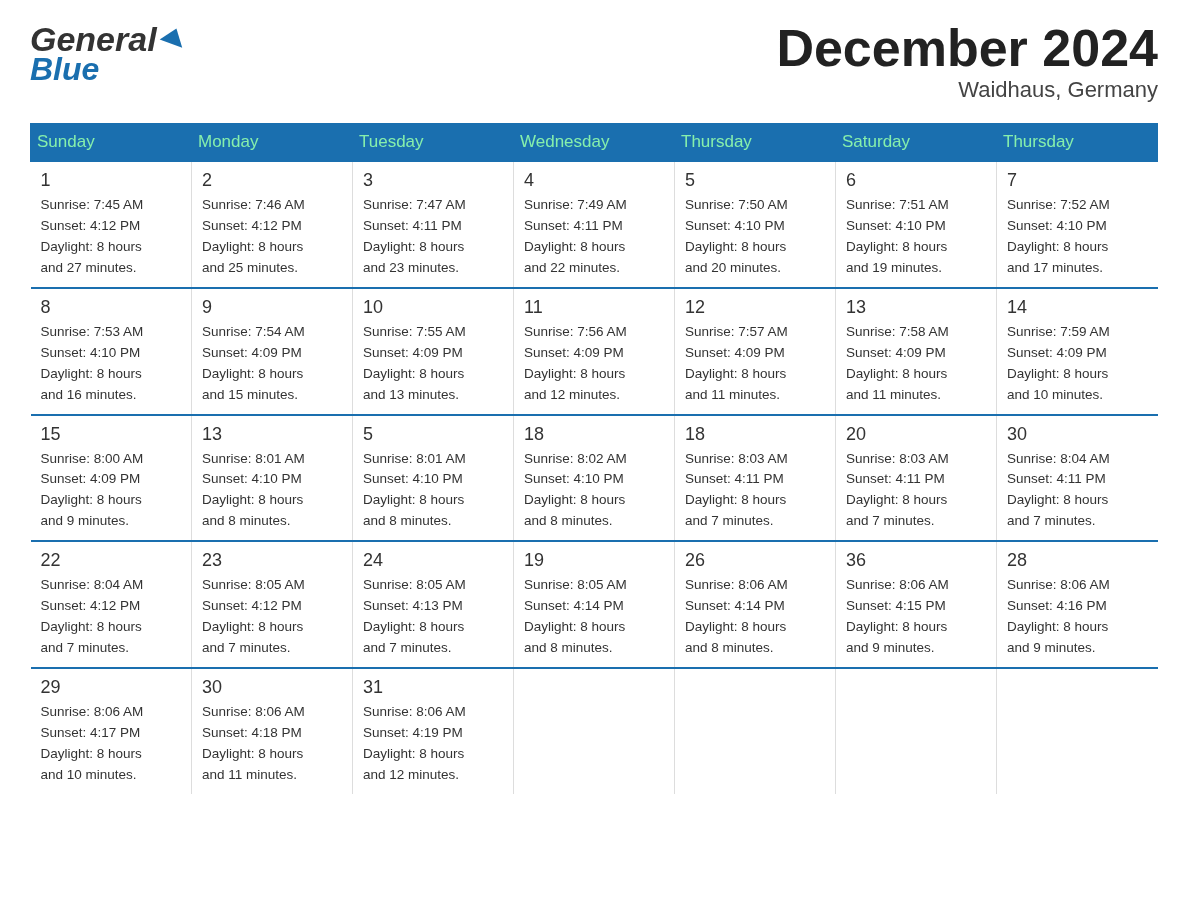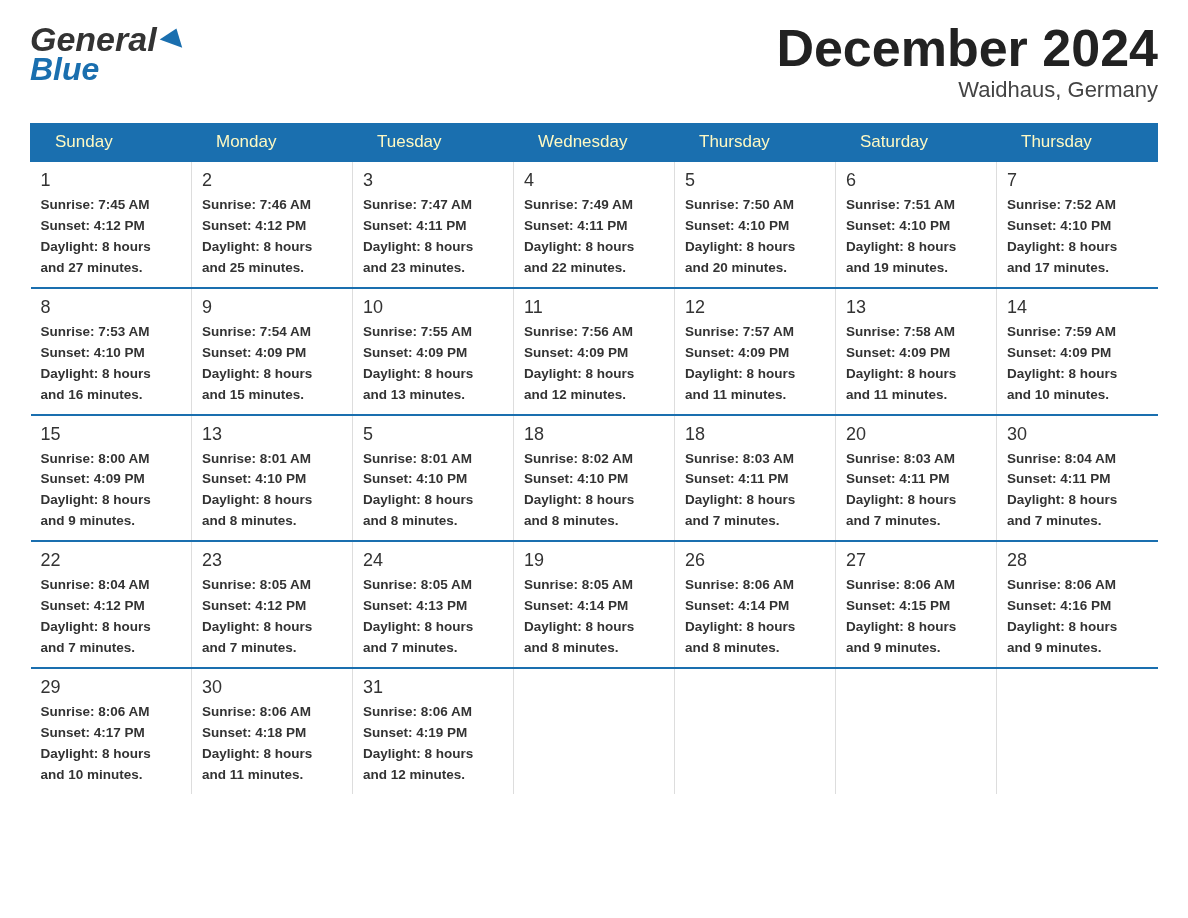--- a/index.html
+++ b/index.html
@@ -35,24 +35,24 @@
       color: #444;
     }
     table {
       width: 100%;
       border-collapse: collapse;
     }
     thead tr {
       background-color: #1a6faf;
     }
     thead th {
-      color: #fef9c3;
+      color: #86efac;
       font-size: 17px;
       font-weight: normal;
-      padding: 8px 24px;
+      padding: 8px 6px;
       text-align: left;
       border: 1px solid #1a6faf;
     }
     tbody tr {
       border-top: 2px solid #1a6faf;
     }
     tbody td {
       padding: 8px 10px;
       vertical-align: top;
       font-size: 13.5px;
@@ -64,21 +64,20 @@
     tbody td:last-child { border-right: none; }
     .day-num {
       font-size: 18px;
       font-weight: normal;
       margin-bottom: 4px;
       display: block;
     }
     .day-info {
       line-height: 1.55;
       font-size: 13.5px;
-      font-weight: bold;
     }
   </style>
 </head>
 <body>
 
 <div class="header">
   <div class="logo">
     <div style="display:flex;align-items:center;">
       <span style="font-size:34px;font-weight:bold;color:#333;font-style:italic;">General</span>
       <svg width="28" height="28" viewBox="0 0 28 28" style="margin-left:2px;margin-bottom:4px;">
@@ -211,21 +210,21 @@
       </td>
         <td>
         <span class="day-num">19</span>
         <div class="day-info">Sunrise: 8:05 AM<br>Sunset: 4:14 PM<br>Daylight: 8 hours<br>and 8 minutes.</div>
       </td>
         <td>
         <span class="day-num">26</span>
         <div class="day-info">Sunrise: 8:06 AM<br>Sunset: 4:14 PM<br>Daylight: 8 hours<br>and 8 minutes.</div>
       </td>
         <td>
-        <span class="day-num">27</span>
+        <span class="day-num">36</span>
         <div class="day-info">Sunrise: 8:06 AM<br>Sunset: 4:15 PM<br>Daylight: 8 hours<br>and 9 minutes.</div>
       </td>
         <td>
         <span class="day-num">28</span>
         <div class="day-info">Sunrise: 8:06 AM<br>Sunset: 4:16 PM<br>Daylight: 8 hours<br>and 9 minutes.</div>
       </td>
       </tr>
       <tr>
         <td>
         <span class="day-num">29</span>

